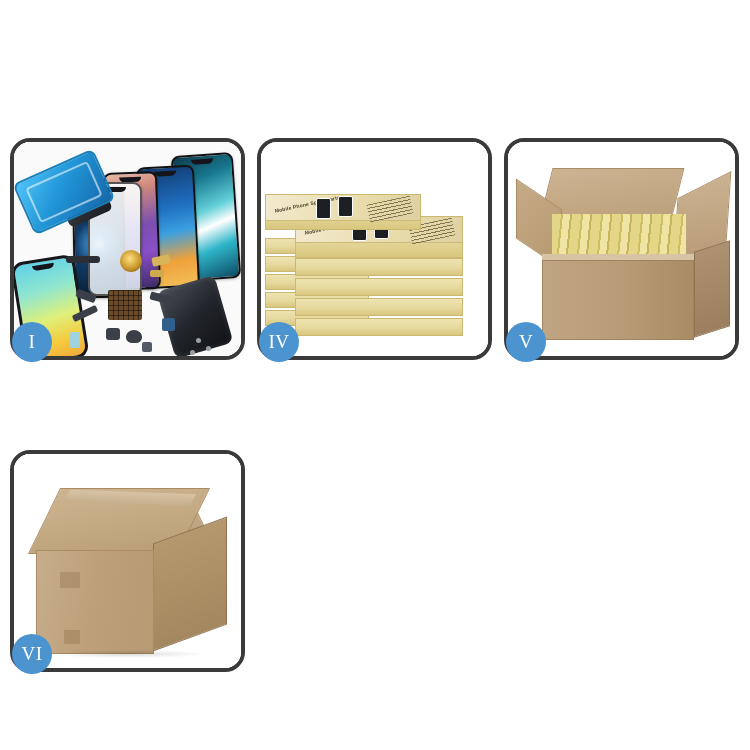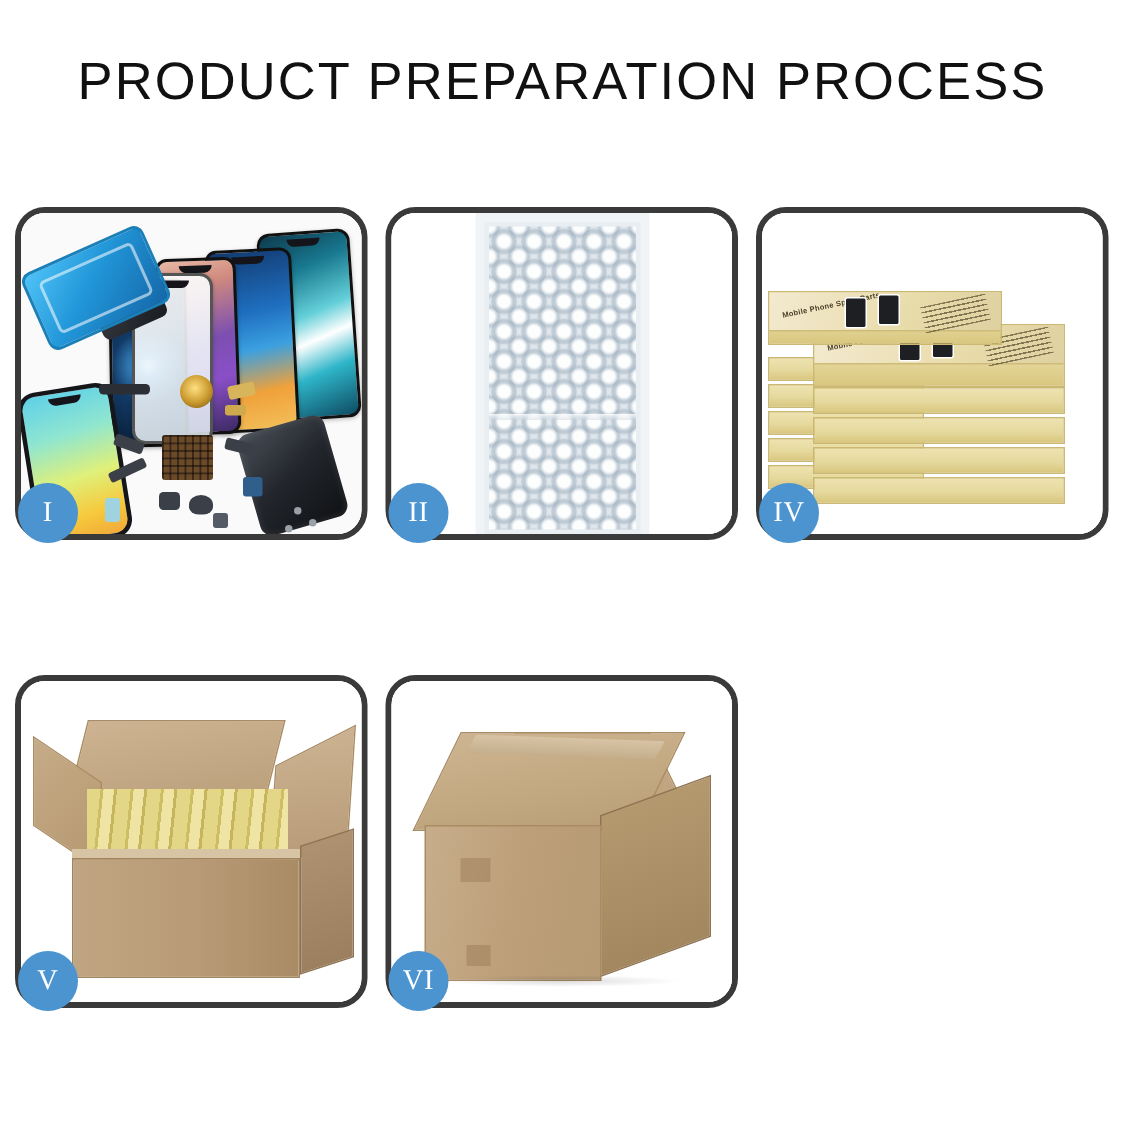--- a/index.html
+++ b/index.html
@@ -343,21 +343,20 @@
     position: absolute; left: 34px; top: 196px; width: 160px; height: 8px;
     background: radial-gradient(ellipse at center, rgba(0,0,0,.14), rgba(0,0,0,0) 70%);
   }
 </style>
 </head>
 <body>
 
 <div id="page">
 
   <div class="header">
-    <div class="main-title">PRODUCT PREPARATION PROCESS</div>
   </div>
 
   <div class="grid">
 
     <div class="panel">
       <div class="panel-inner">
         <div class="scene-parts">
           <div class="ph ph-a">
               <span class="notch"></span>
             </div>
@@ -393,31 +392,20 @@
           <div class="dot s9"></div>
           <div class="dot s10"></div>
           <div class="screw" style="left:182px;top:196px"></div>
           <div class="screw" style="left:192px;top:204px"></div>
           <div class="screw" style="left:176px;top:208px"></div>
         </div>
       </div>
       <div class="badge">I</div>
     </div>
 
-    <div class="panel">
-      <div class="panel-inner">
-        <div class="scene-bubble">
-          <div class="bubble-pack">
-            <div class="bubble-grid"></div>
-            <div class="bubble-seam"></div>
-          </div>
-        </div>
-      </div>
-      <div class="badge">II</div>
-    </div>
 
 
     <div class="panel">
       <div class="panel-inner">
         <div class="scene-stack">
 
           <div class="kbox" style="left:4px;top:96px;width:104px;height:16px"></div>
           <div class="kbox" style="left:4px;top:114px;width:104px;height:16px"></div>
           <div class="kbox" style="left:4px;top:132px;width:104px;height:16px"></div>
           <div class="kbox" style="left:4px;top:150px;width:104px;height:16px"></div>

